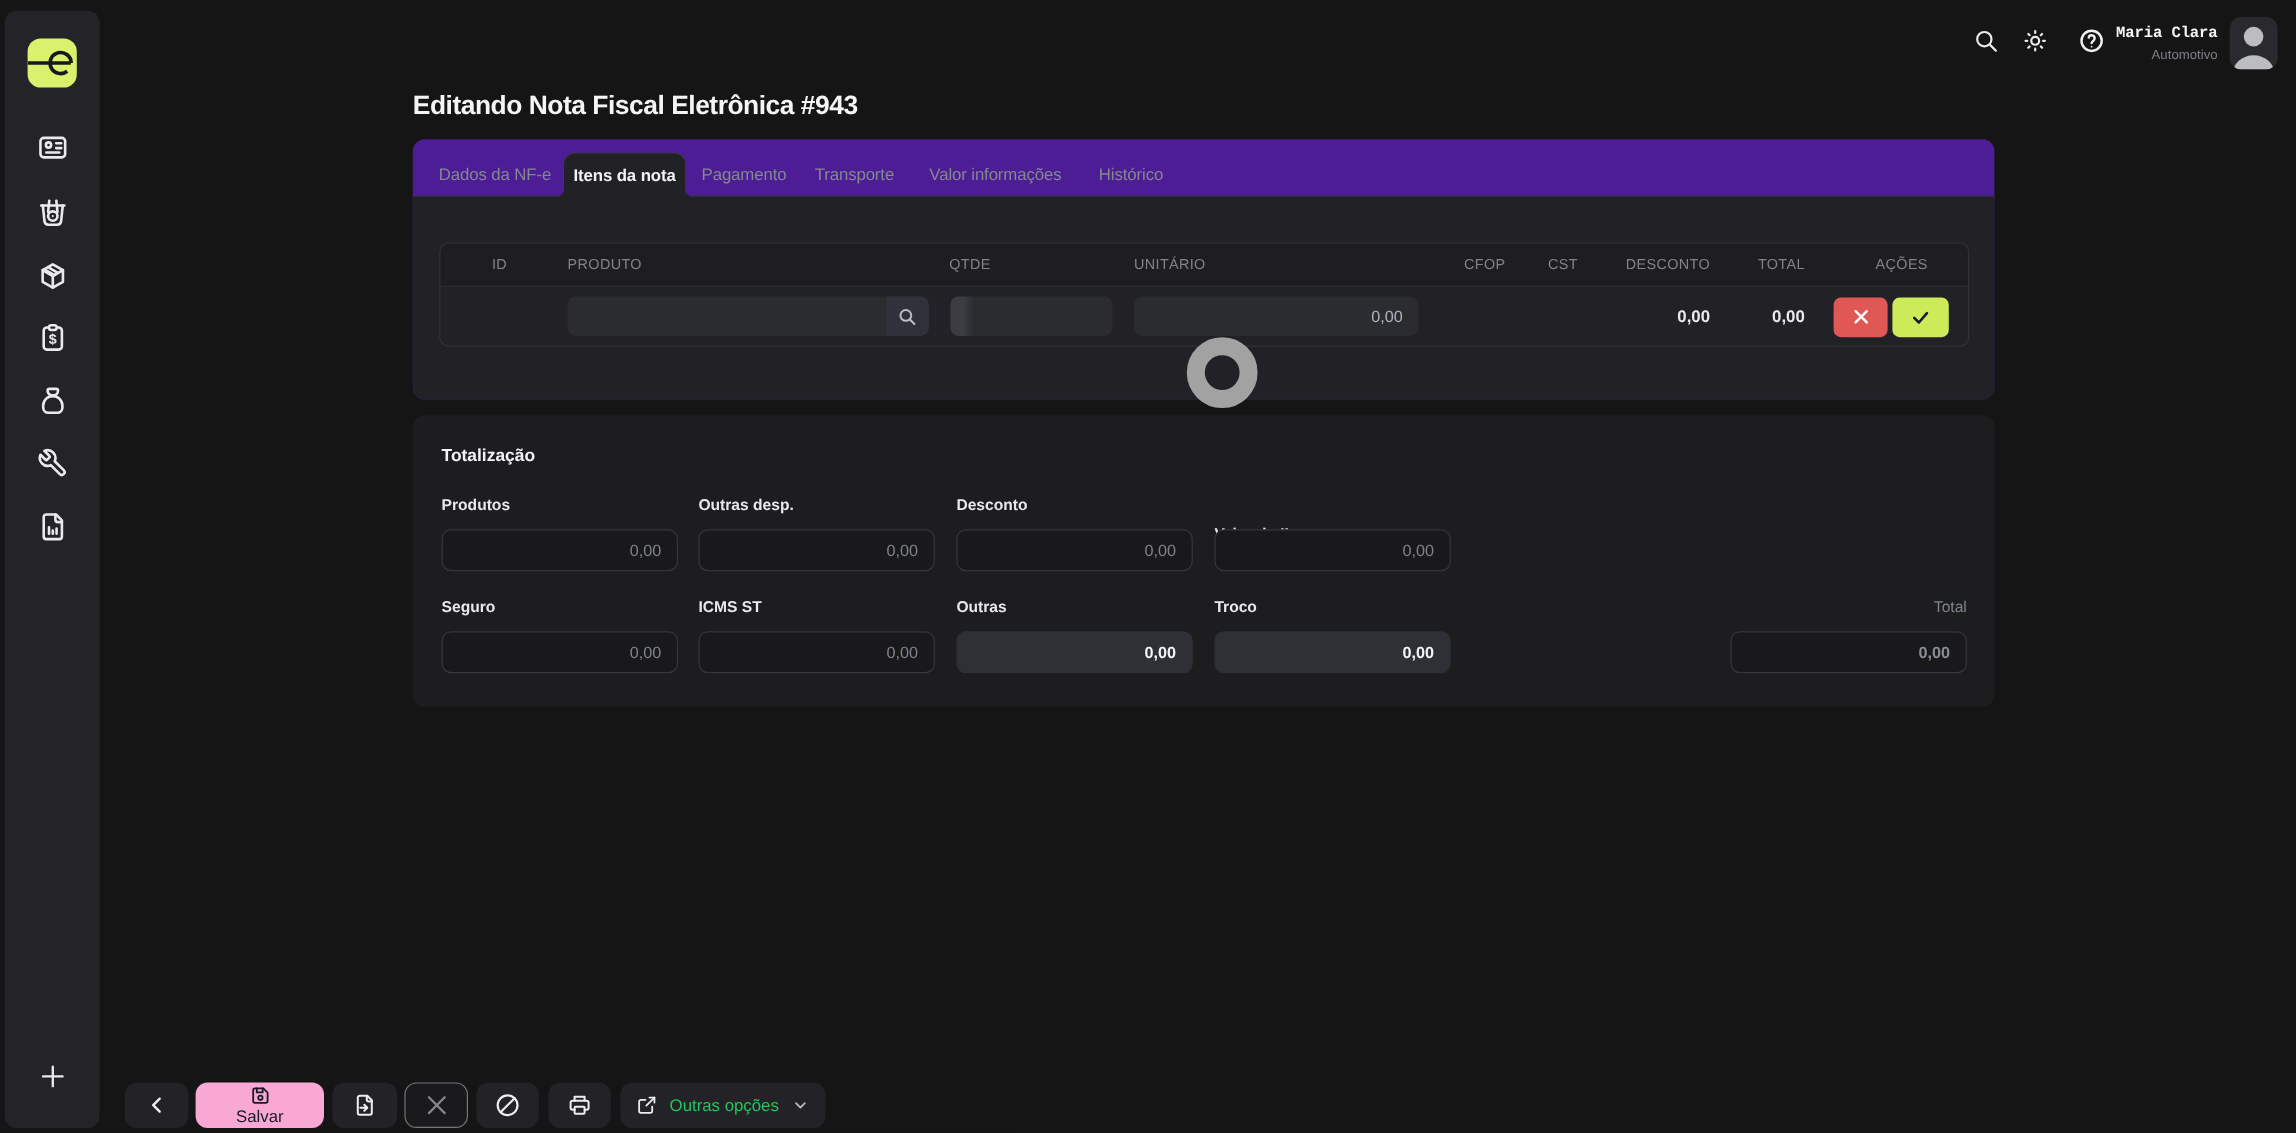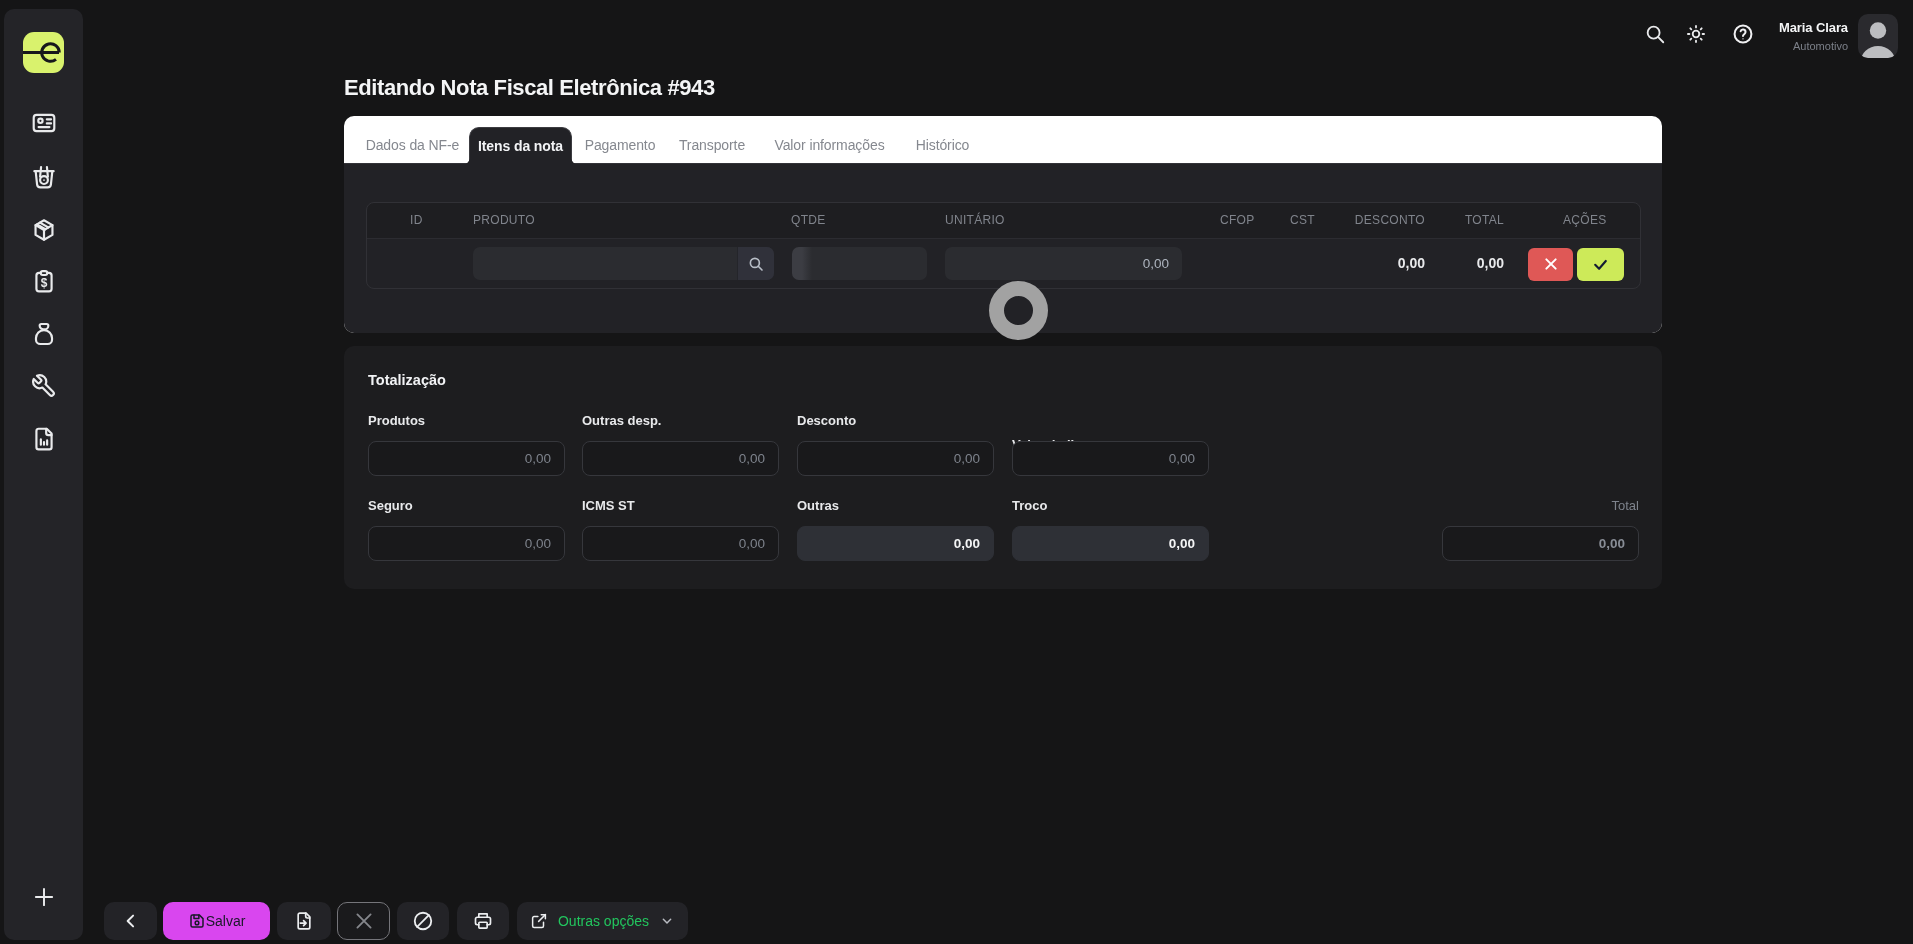--- a/index.html
+++ b/index.html
@@ -13,21 +13,21 @@
     background:#d9f26d; border-radius:11px; }
   .navicon { position:absolute; left:50%; transform:translateX(-50%); width:26px; height:26px; }
   .navicon svg { display:block; width:26px; height:26px; }
   #plus { position:absolute; left:50%; transform:translateX(-50%); top:875px; width:26px; height:26px; }
   
   .topicon { position:absolute; width:22px; height:22px; }
   
   #h1 { position:absolute; left:344px; top:75px; font-size:22px; font-weight:bold; color:#f4f5f6; letter-spacing:-0.4px; }
   
   .panel { position:absolute; left:344px; width:1318px; background:#1d1d1f; border-radius:10px; }
-  #panel1 { top:116px; height:217px; background:#ffffff;padding-left:32px; }
+  #panel1 { top:116px; height:217px; background:#4c1d95;padding-left:32px; }
   #p1content { position:absolute; left:0; top:48px; right:0; bottom:0; background:#222226; border-radius:0 0 10px 10px; }
   #panel2 { top:346px; height:243px; }
   
   #tabs { position:absolute; left:0; top:0; right:0; height:48px; border-bottom:1px solid #333338; }
   .tab { position:absolute; top:10.5px; height:37px; line-height:37px; font-size:14px; letter-spacing:-0.1px;
     color:#85888f; border-radius:10px 10px 0 0; text-align:center; }
   .tab.active { background:#222226; border:1px solid #3c3c41; border-bottom:none; color:#f2f3f5; font-weight:bold; line-height:36px; height:38.5px;text-align:center; }
   .tab.active::before { content:''; position:absolute; left:-9px; bottom:0; width:9px; height:9px;
     background:radial-gradient(circle at 0 0, rgba(0,0,0,0) 9px, #222226 9.5px); }
   .tab.active::after { content:''; position:absolute; right:-9px; bottom:0; width:9px; height:9px;
@@ -136,21 +136,21 @@
     </svg>
   </div>
   <div class="topicon" style="left:1732px;top:23px">
     <svg viewBox="0 0 24 24" fill="none" stroke="#f0f0f2" stroke-width="2.2" stroke-linecap="round">
       <circle cx="12" cy="12" r="9.2"></circle>
       <path d="M9.4 9.1a2.7 2.7 0 0 1 5.3 1c0 1.8-2.7 2.4-2.7 4"></path>
       <circle cx="12" cy="17.3" r="0.8" fill="#f0f0f2" stroke="none"></circle>
     </svg>
   </div>
   <div style="position:absolute; left:1600px; top:20px; width:248px; text-align:right;">
-    <div style="font-size:13px; font-weight:bold; color:#f4f5f6; letter-spacing:-0.1px;">Maria Clara</div>
+    <div style="font-size:13px; font-weight:bold; color:#f4f5f6; letter-spacing:-0.1px;font-family:Liberation Mono, monospace;">Maria Clara</div>
     <div style="font-size:11px; color:#7c8089; margin-top:5px;">Automotivo</div>
   </div>
   <div style="position:absolute; left:1858px; top:14px; width:40px; height:44px; border-radius:10px; background:#2a2a2e; overflow:hidden;">
     <svg viewBox="0 0 40 44" width="40" height="44">
       <circle cx="20" cy="16.5" r="8.2" fill="#bcbdc0"></circle>
       <path d="M2.5 48 a17.5 16 0 0 1 35 0z" fill="#bcbdc0"></path>
     </svg>
   </div>
   <div id="h1">Editando Nota Fiscal Eletrônica #943</div>
   <div class="panel" id="panel1">
@@ -219,21 +219,21 @@
     <div class="finput filled" style="left:453px; top:180px;">0,00</div>
     <div class="finput filled" style="left:668px; top:180px;">0,00</div>
     <div class="finput total" style="left:1098px; top:180px;">0,00</div>
   </div>
 
   <div class="fbtn" style="left:104px; width:53px;">
     <svg viewBox="0 0 24 24" width="20" height="20" fill="none" stroke="#eceef0" stroke-width="2.4" stroke-linecap="round" stroke-linejoin="round">
       <path d="M14.5 5.5 8 12l6.5 6.5"></path>
     </svg>
   </div>
-  <div class="fbtn" style="left:163px; width:107px; background:#d946ef; gap:0;">
+  <div class="fbtn" style="left:163px; width:107px; background:#f9a8d4; gap:0;flex-direction:column;">
     <svg viewBox="0 0 24 24" width="18" height="18" fill="none" stroke="#191927" stroke-width="2" stroke-linecap="round" stroke-linejoin="round">
       <path d="M4 6a2 2 0 0 1 2-2h9.2L20 8.8V18a2 2 0 0 1-2 2H6a2 2 0 0 1-2-2z"></path>
       <path d="M8 4v4.5h6.5V4"></path>
       <circle cx="12" cy="14.5" r="2.4"></circle>
     </svg>
     <span style="font-size:14px; color:#191927;">Salvar</span>
   </div>
   <div class="fbtn" style="left:277px; width:54px;">
     <svg viewBox="0 0 24 24" width="20" height="20" fill="none" stroke="#eceef0" stroke-width="2" stroke-linecap="round" stroke-linejoin="round">
       <path d="M14.5 2.5H7a2 2 0 0 0-2 2v15a2 2 0 0 0 2 2h10a2 2 0 0 0 2-2V7z"></path>

